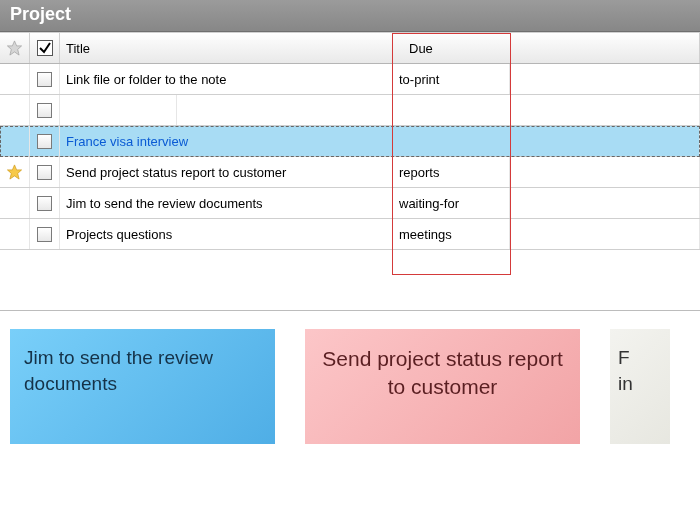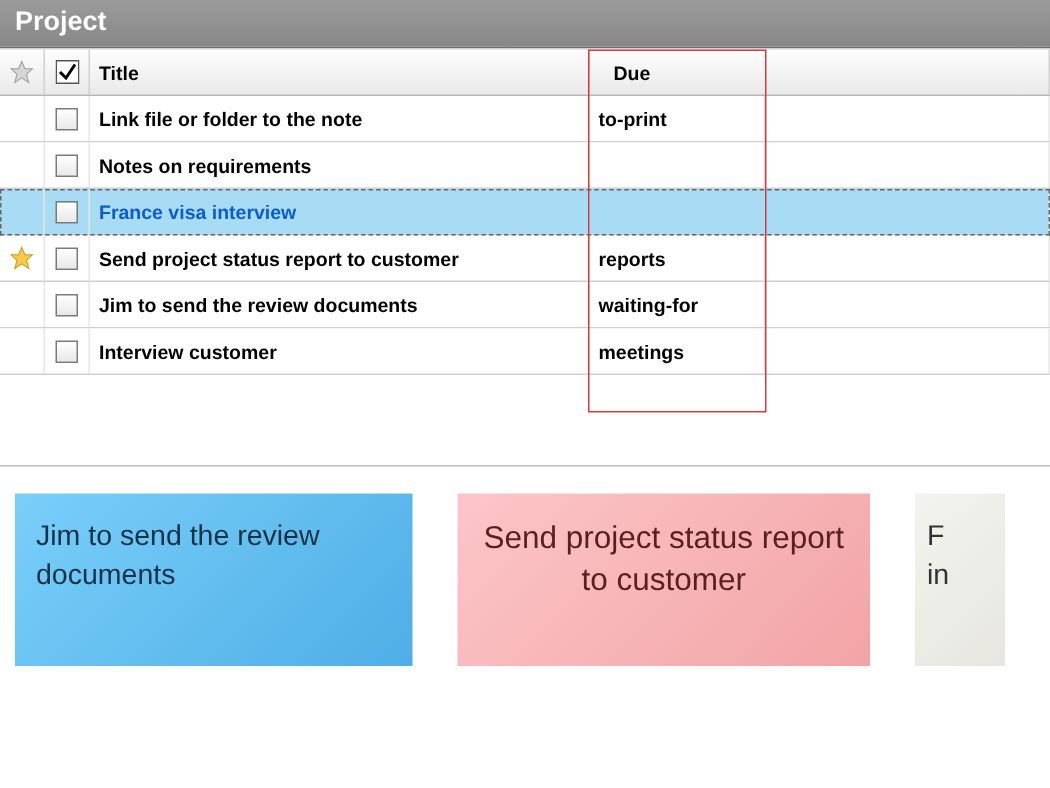--- a/index.html
+++ b/index.html
@@ -1,25 +1,25 @@
 <!DOCTYPE html>
 <html><head>
 <meta charset="utf-8">
 <style>
   html,body{margin:0;padding:0;font-family:Verdana,Tahoma,Arial,sans-serif;font-size:13px;background:#fff;color:#000;width:700px;height:525px;overflow:hidden;}
   .titlebar{background:linear-gradient(#9b9b9b,#878787);color:#fff;font-weight:bold;font-size:18px;padding:4px 10px 6px;border-bottom:1px solid #6e6e6e;}
-  .header-row{display:flex;background:linear-gradient(#fefefe,#e9e9e9);border-bottom:1px solid #b5b5b5;border-top:1px solid #d0d0d0;height:30px;align-items:flex-start;font-weight:bold;}
+  .header-row{display:flex;background:linear-gradient(#fefefe,#e9e9e9);border-bottom:1px solid #b5b5b5;border-top:1px solid #d0d0d0;height:30px;align-items:flex-start;}
   .col{box-sizing:border-box;padding:4px 6px;border-right:1px solid #d0d0d0;height:100%;display:flex;align-items:center;overflow:hidden;white-space:nowrap;}
   .col-star{width:30px;justify-content:center;}
   .col-done{width:30px;justify-content:center;}
   .col-title{flex:0 0 333px;}
   .col-tags{flex:0 0 117px;}
   .col-due{flex:1;padding-left:16px;}
   .row{display:flex;border-bottom:1px solid #cfcfcf;height:30px;align-items:stretch;background:#fff;}
-  .row .col{border-right:1px solid #e6e6e6;font-weight:bold;}
+  .row .col{border-right:1px solid #e6e6e6;}
   .row.selected{background:#a8dcf4;}
   .row.selected .col-title,.row.selected .col-tags{color:#0a5bd4;}
   .row.selected{outline:1px dashed #666;outline-offset:-1px;}
   .tags-highlight-box{position:absolute;border:1px solid #d43a3a;pointer-events:none;}
   .grid-area{position:relative;}
   svg.star{width:18px;height:18px;}
   .checkbox{width:13px;height:13px;border:1px solid #7a7a7a;background:linear-gradient(#fff,#e8e8e8);}
   .notes-area{border-top:1px solid #bcbcbc;background:#fff;padding:18px 0 0 10px;display:flex;gap:30px;margin-top:60px;}
   .sticky{width:265px;height:115px;padding:16px 14px;box-sizing:border-box;font-size:19px;line-height:1.35;font-family:"Segoe UI",Verdana,sans-serif;}
   .sticky.blue{background:linear-gradient(135deg,#79cff9,#4faee6);color:#153248;}
@@ -58,21 +58,20 @@
         </div>
         <div class="col col-title">Link file or folder to the note</div>
         <div class="col col-tags">to-print</div>
         <div class="col col-due"></div>
       </div>
       <div class="row">
         <div class="col col-star"></div>
         <div class="col col-done">
           <div class="checkbox"></div>
         </div>
-        <div class="col col-title">Notes on requirements</div>
         <div class="col col-tags"></div>
         <div class="col col-due"></div>
       </div>
       <div class="row selected">
         <div class="col col-star"></div>
         <div class="col col-done">
           <div class="checkbox"></div>
         </div>
         <div class="col col-title">France visa interview</div>
         <div class="col col-due"></div>
@@ -97,21 +96,21 @@
         </div>
         <div class="col col-title">Jim to send the review documents</div>
         <div class="col col-tags">waiting-for</div>
         <div class="col col-due"></div>
       </div>
       <div class="row">
         <div class="col col-star"></div>
         <div class="col col-done">
           <div class="checkbox"></div>
         </div>
-        <div class="col col-title">Interview customer</div>
+        <div class="col col-title">Projects questions</div>
         <div class="col col-tags">meetings</div>
         <div class="col col-due"></div>
       </div>
     </div>
 
   <div class="tags-highlight-box" style="left:392px;top:1px;width:117px;height:240px;"></div>
 </div>
 
 <div class="notes-area">
   <div class="sticky blue">Jim to send the review documents</div>

